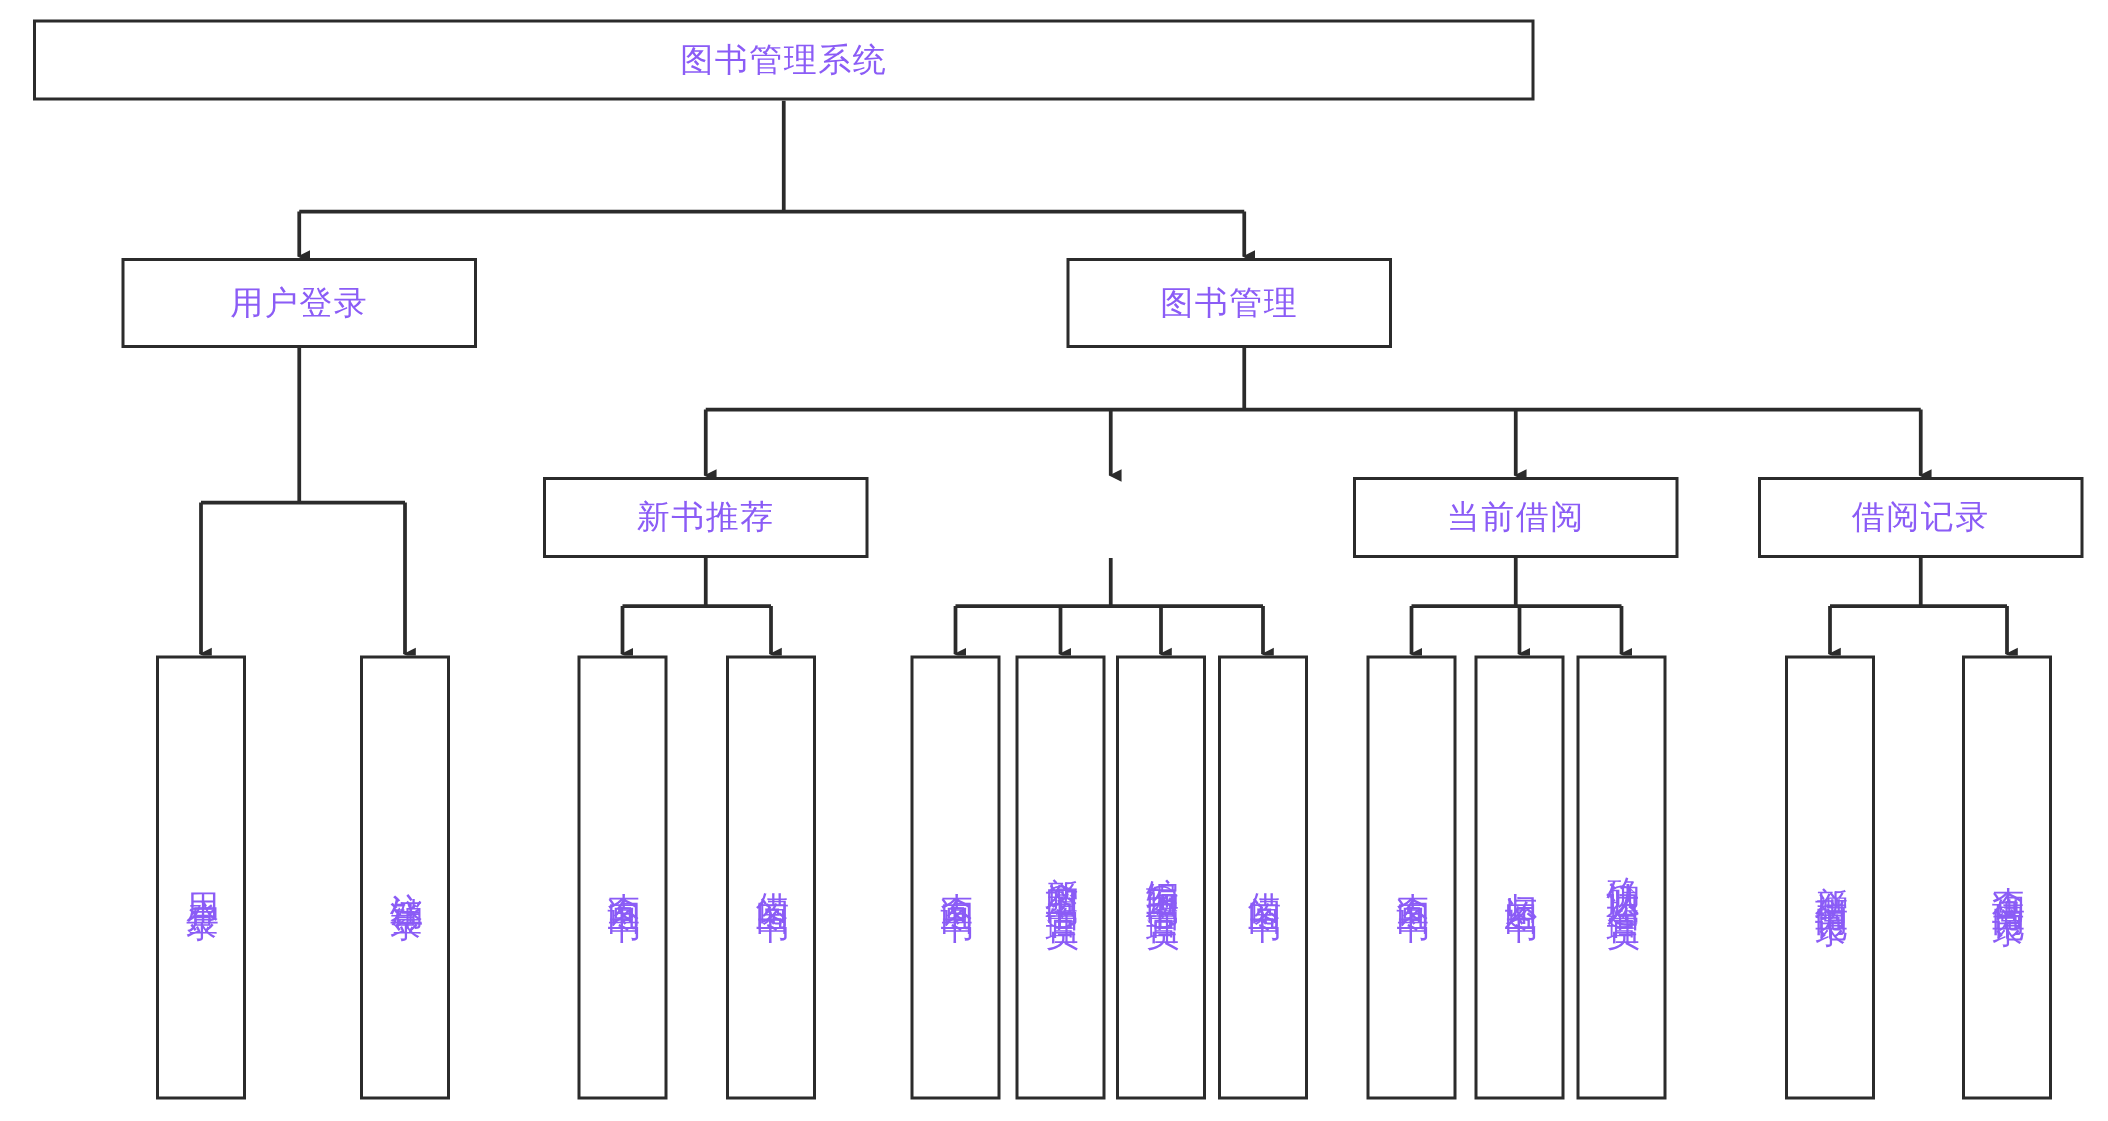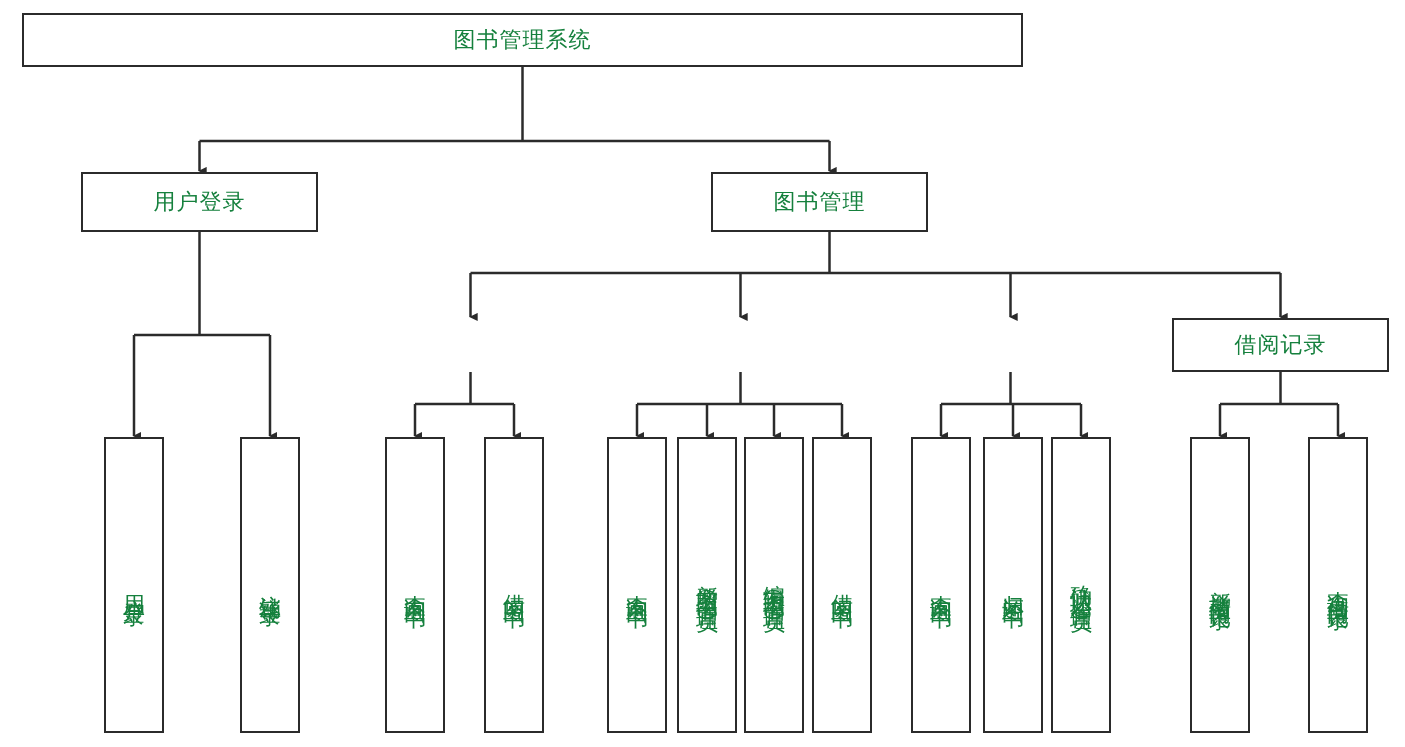--- a/index.html
+++ b/index.html
@@ -25,21 +25,21 @@
     height: 747px;
   }
   .node-box {
     position: absolute;
     box-sizing: border-box;
     border: 2.5px solid #2b2b2b;
     background: #ffffff;
     display: flex;
     align-items: center;
     justify-content: center;
-    color: #15803d;
+    color: #8b5cf6;
   }
   .node-box.horizontal {
     writing-mode: horizontal-tb;
     font-size: 22px;
     letter-spacing: 1px;
   }
   .node-box.vertical {
     writing-mode: vertical-rl;
     text-orientation: upright;
     font-size: 22px;
@@ -120,20 +120,26 @@
     <span class="node-label">图书管理系统</span>
   </div>
 
   <div class="node-box horizontal" style="left: 81px; top: 172px; width: 237px; height: 60px;">
     <span class="node-label">用户登录</span>
   </div>
   <div class="node-box horizontal" style="left: 711px; top: 172px; width: 217px; height: 60px;">
     <span class="node-label">图书管理</span>
   </div>
 
+  <div class="node-box horizontal" style="left: 362px; top: 318px; width: 217px; height: 54px;">
+    <span class="node-label">新书推荐</span>
+  </div>
+  <div class="node-box horizontal" style="left: 902px; top: 318px; width: 217px; height: 54px;">
+    <span class="node-label">当前借阅</span>
+  </div>
   <div class="node-box horizontal" style="left: 1172px; top: 318px; width: 217px; height: 54px;">
     <span class="node-label">借阅记录</span>
   </div>
 
   <div class="node-box vertical" style="left: 104px; top: 437px; width: 60px; height: 296px;">
     <span class="node-label">用户登录</span>
   </div>
   <div class="node-box vertical" style="left: 240px; top: 437px; width: 60px; height: 296px;">
     <span class="node-label">注销登录</span>
   </div>

